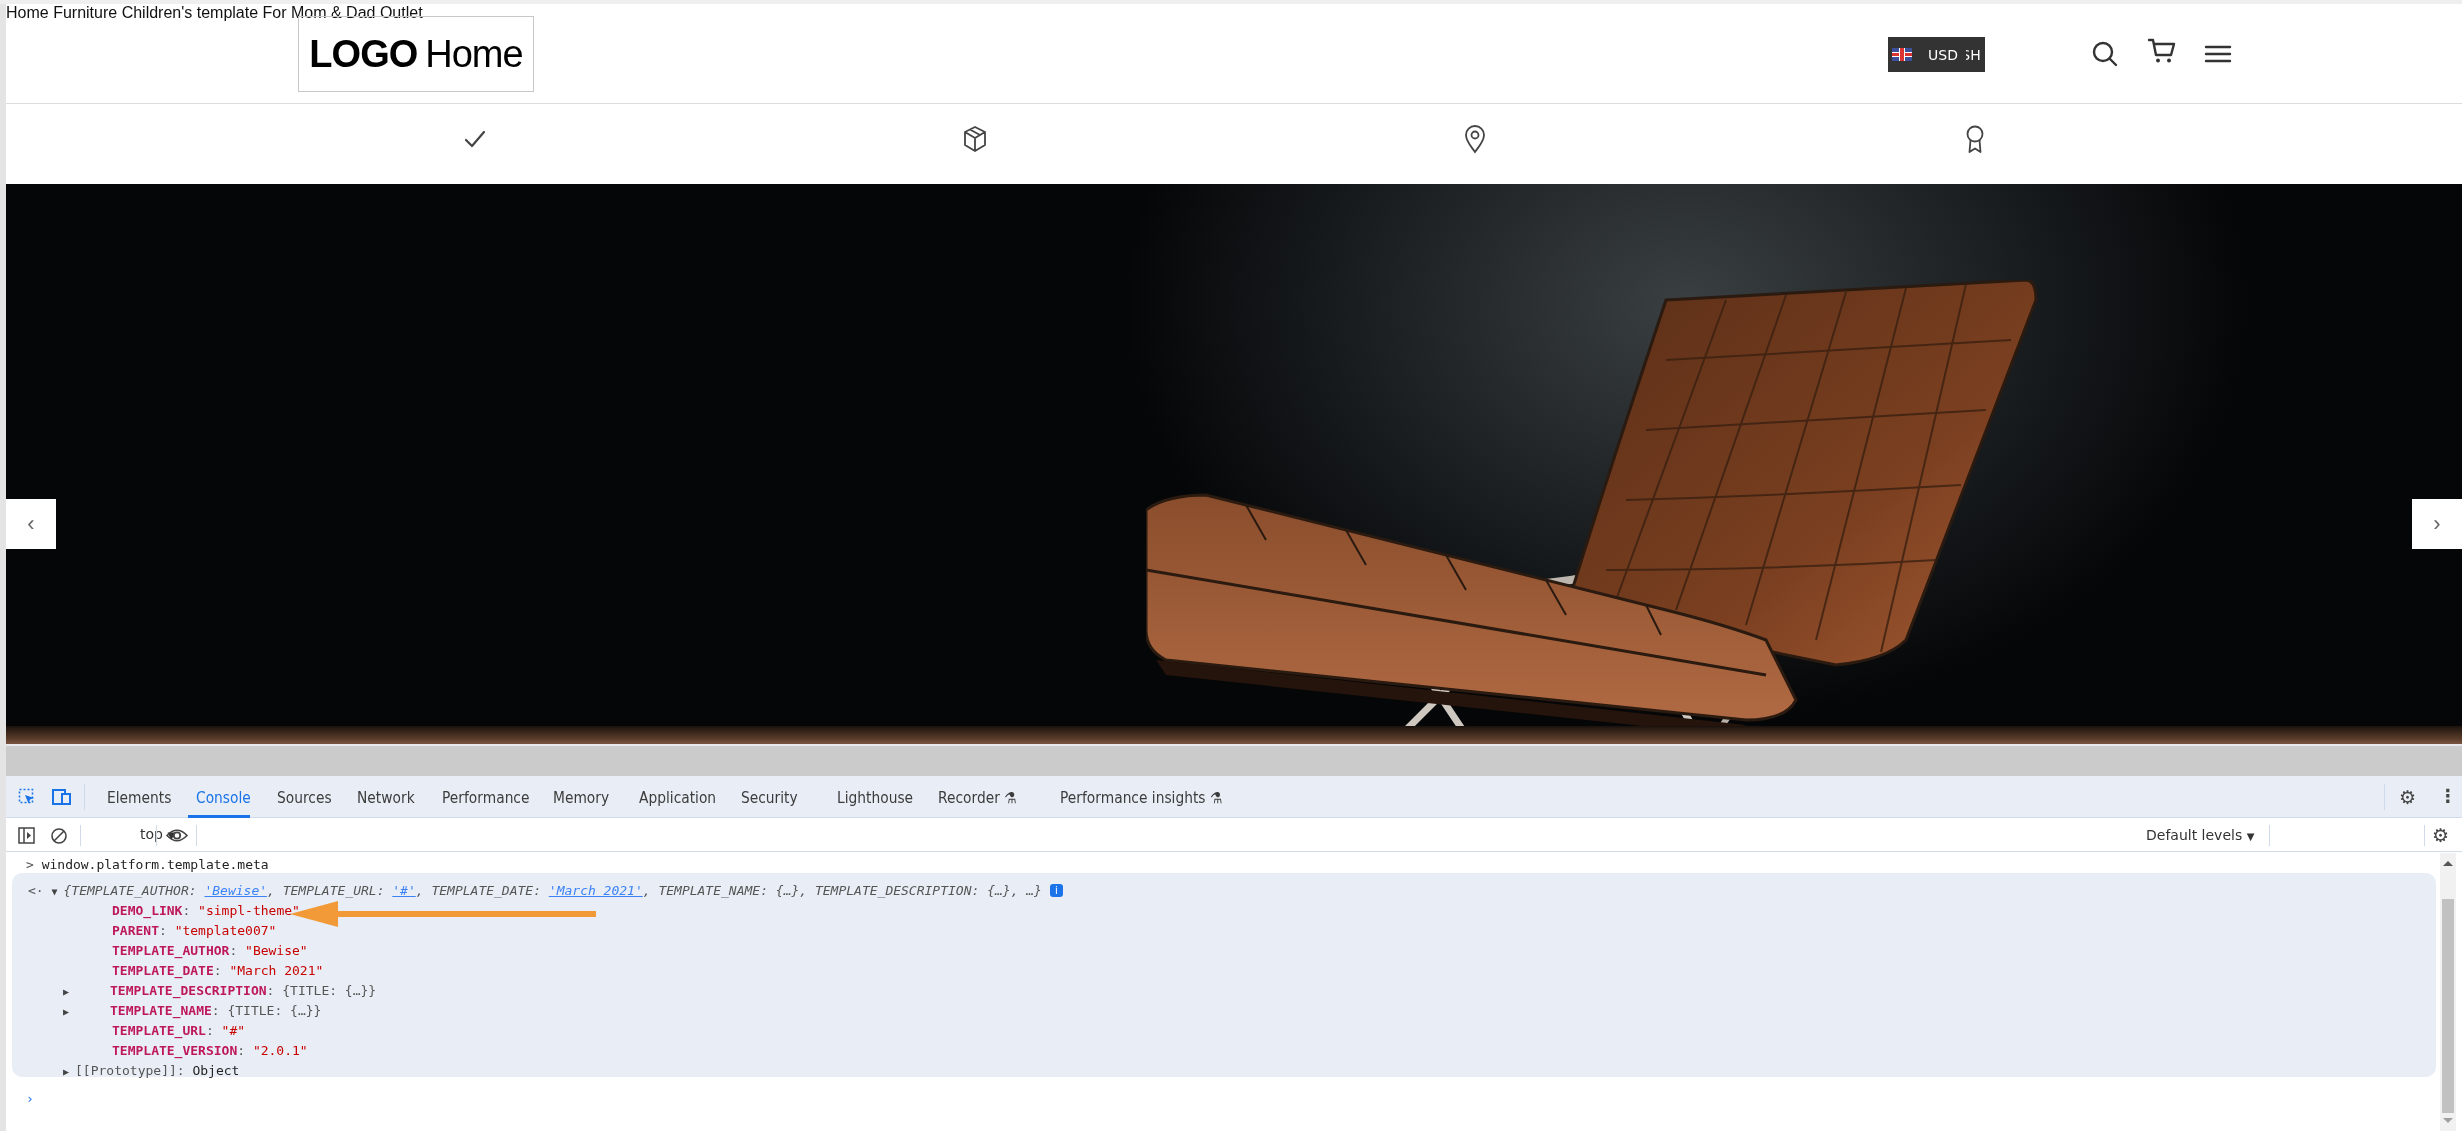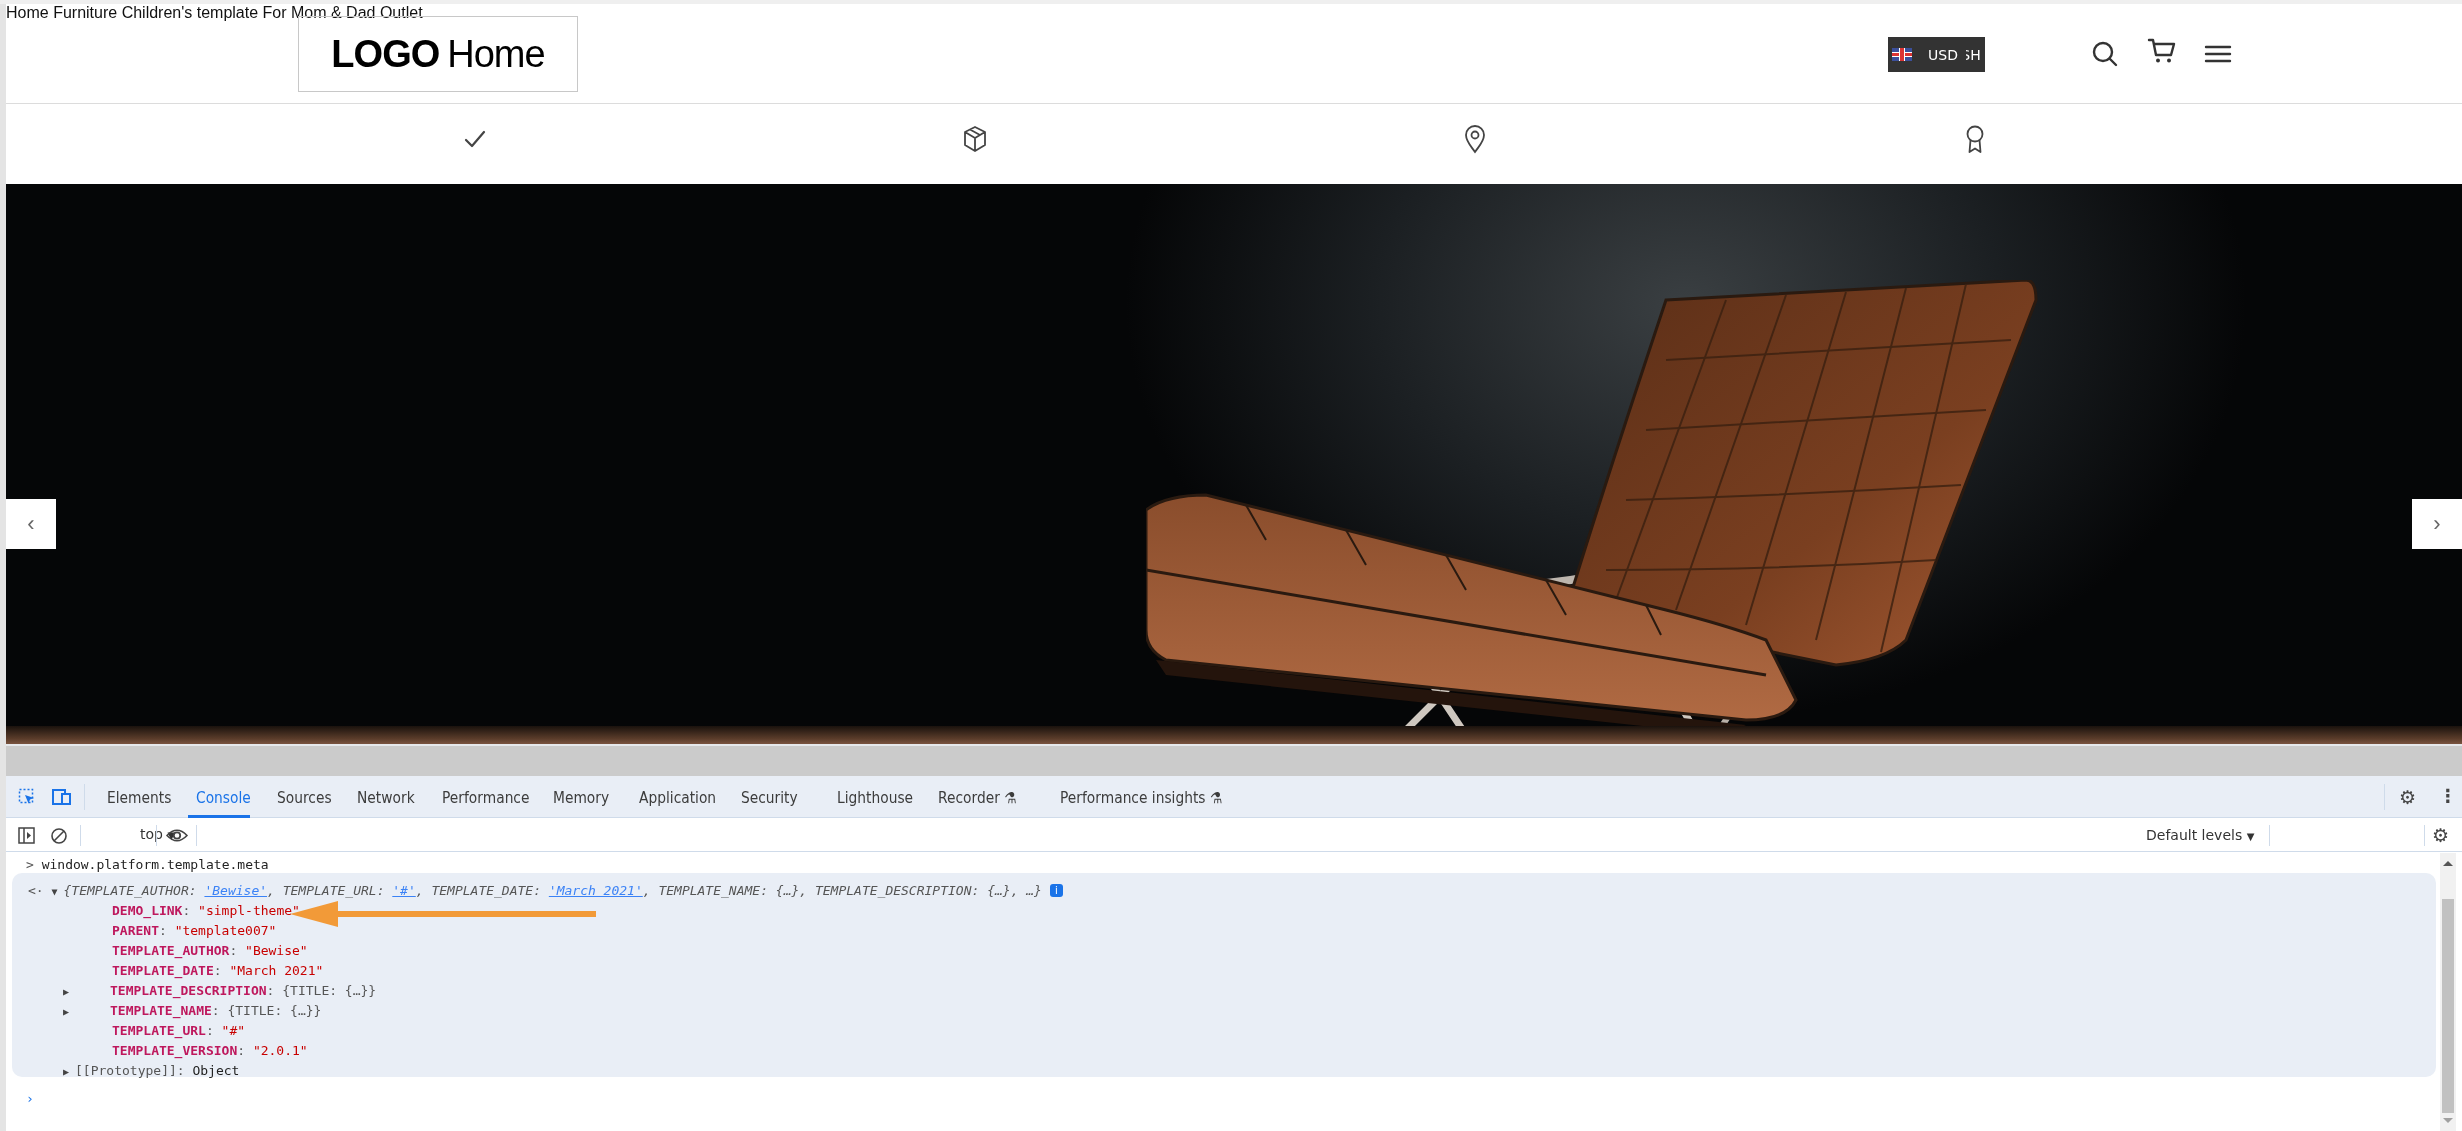--- a/index.html
+++ b/index.html
@@ -4,21 +4,21 @@
 <style>
   * { box-sizing: border-box; margin: 0; padding: 0; }
   html, body { width: 2462px; height: 1131px; overflow: hidden; background: #ffffff; }
   body { font-family: "Liberation Sans", sans-serif; color: #111; position: relative; }
 
   .page-frame { position: absolute; left: 0; top: 0; width: 2462px; height: 1131px; border-left: 6px solid #e4e4e4; }
   .topline { position: absolute; left: 0; top: 0; width: 2462px; height: 4px; background: #efefef; }
 
   
   .header { position: absolute; left: 6px; top: 4px; width: 2456px; height: 100px; border-bottom: 1px solid #dcdcdc; background: #fff; }
-  .logo { position: absolute; left: 292px; top: 12px; width: 280px; height: 76px; border: 1px solid #c8c8c8; display: flex; align-items: center; justify-content: center; font-size: 38px; color: #000; letter-spacing: -1px; }
+  .logo { position: absolute; left: 292px; top: 12px; width: 236px; height: 76px; border: 1px solid #c8c8c8; display: flex; align-items: center; justify-content: center; font-size: 38px; color: #000; letter-spacing: -1px; }
   .logo .b { font-weight: bold; margin-right: 8px; }
   .pill { position: absolute; top: 33px; height: 35px; background: #333333; color: #fff; font-size: 14px; display: flex; align-items: center; justify-content: center; gap: 7px; font-family: "DejaVu Sans", sans-serif; }
   .flag { width: 20px; height: 13px; position: relative; background: #3b4f9a; overflow: hidden; }
   .flag:before { content: ""; position: absolute; left: 0; top: 5px; width: 20px; height: 3px; background: #d33; box-shadow: 0 -1px 0 #fff, 0 1px 0 #fff; }
   .flag:after { content: ""; position: absolute; left: 8px; top: 0; width: 4px; height: 13px; background: #d33; box-shadow: -1px 0 0 #fff, 1px 0 0 #fff; }
   .hicon { position: absolute; top: 34px; width: 32px; height: 32px; }
 
   
   .features { position: absolute; left: 6px; top: 105px; width: 2456px; height: 79px; background: #fff; }
   .ficon { position: absolute; top: 18px; width: 32px; height: 32px; }

